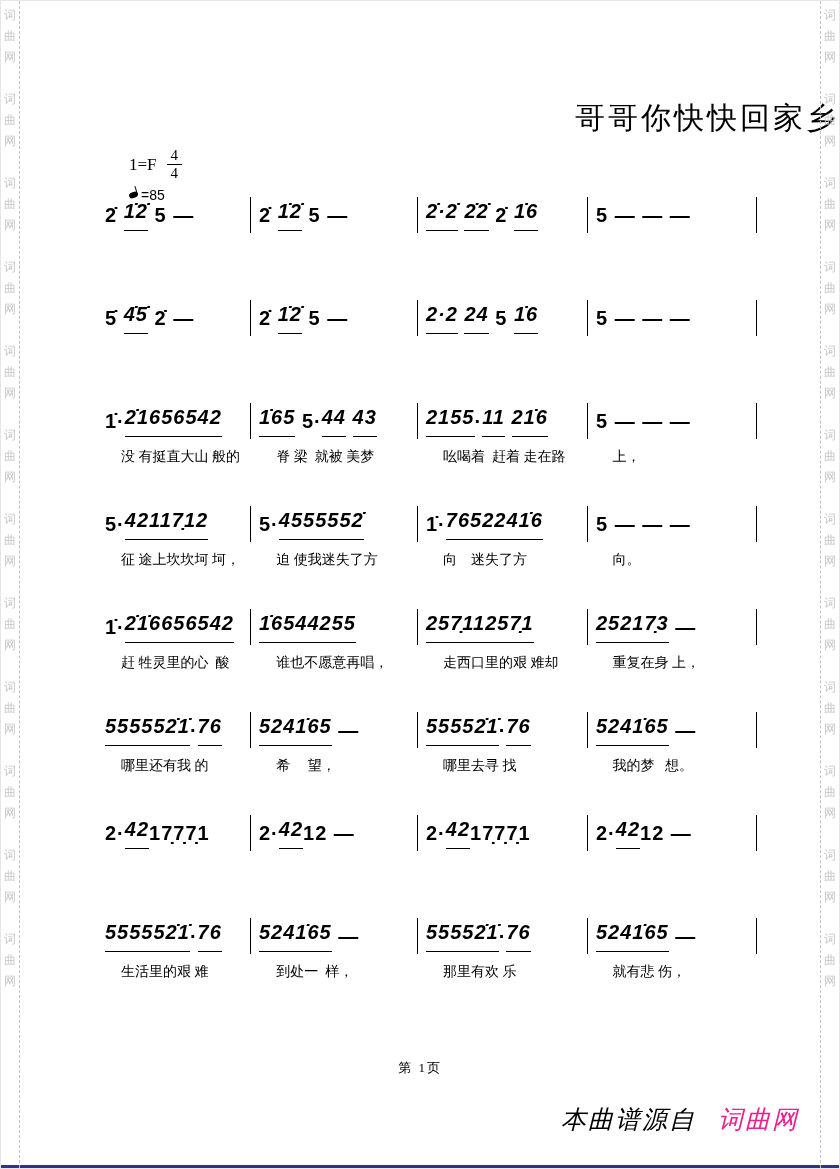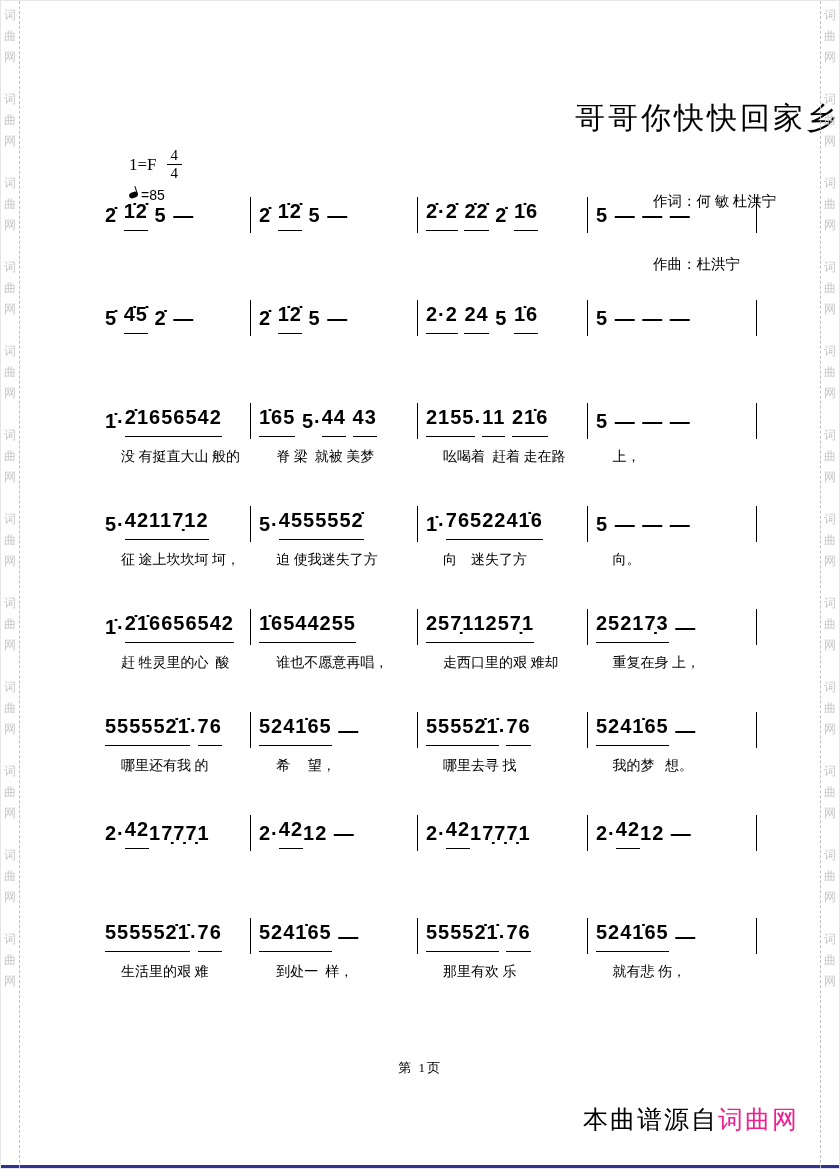--- a/index.html
+++ b/index.html
@@ -31,37 +31,37 @@
   .credits{position:absolute;left:652px;top:148px;font-size:14.5px;line-height:21px;
            font-family:"Liberation Serif","DejaVu Serif",serif;white-space:pre;}
   
   #systems{position:absolute;left:100px;top:196px;width:656px;}
   .system{height:103px;}
   .notes-row{display:flex;height:36px;}
   .measure{box-sizing:border-box;border-right:1.6px solid #000;height:36px;
            display:flex;align-items:center;padding-left:8px;
            font-weight:bold;font-size:20px;letter-spacing:1px;}
   .measure span{white-space:pre;}
-  .measure .beam{border-bottom:1.6px solid #000;padding-bottom:7px;}
+  .measure .beam{border-bottom:1.6px solid #000;padding-bottom:7px;font-style:italic;}
   .measure:nth-child(1){width:150px;padding-left:4px;}
   .measure:nth-child(2){width:167px;}
   .measure:nth-child(3){width:170px;}
   .measure:nth-child(4){width:169px;}
   .lyrics-row{display:flex;margin-top:9px;font-size:14px;
               font-family:"Liberation Serif","DejaVu Serif",serif;}
   .lyric{box-sizing:border-box;padding-left:8px;white-space:pre;margin-left:16px;}
   .lyric:nth-child(1){width:150px;padding-left:4px;}
   .lyric:nth-child(2){width:167px;}
   .lyric:nth-child(3){width:170px;}
   .lyric:nth-child(4){width:169px;}
   
   .pageno{position:absolute;top:1058px;left:0;width:100%;text-align:center;font-size:13px;
           font-family:"Liberation Serif","DejaVu Serif",serif;letter-spacing:2px;}
   .source{position:absolute;top:1102px;right:40px;font-size:25px;letter-spacing:2px;
-          display:flex;align-items:baseline;}
+          display:flex;gap:22px;align-items:baseline;font-style:italic;}
   .source-name{color:#ee1f8f;}
   .bottom-line{position:absolute;left:0;right:0;bottom:0;height:3px;background:#2f3193;}
 </style>
 </head>
 <body>
 
 <div class="page">
 
   <div class="wm wm-left">
     <div class="wm-text">词
@@ -172,24 +172,20 @@
         <span>4</span>
         <span class="den">4</span>
       </span>
     </div>
     <div class="tempo">
       <span class="note-ic"></span>
       <span>=85</span>
     </div>
   </div>
 
-  <div class="credits">
-    <div>作词：何 敏 杜洪宁</div>
-    <div>作曲：杜洪宁</div>
-  </div>
 
   <div id="systems">
       <div class="system">
         <div class="notes-row">
           <div class="measure">
             <span>2̇ </span>
             <span class="beam">1̇2̇</span>
             <span> 5 —</span>
           </div>
           <div class="measure">

